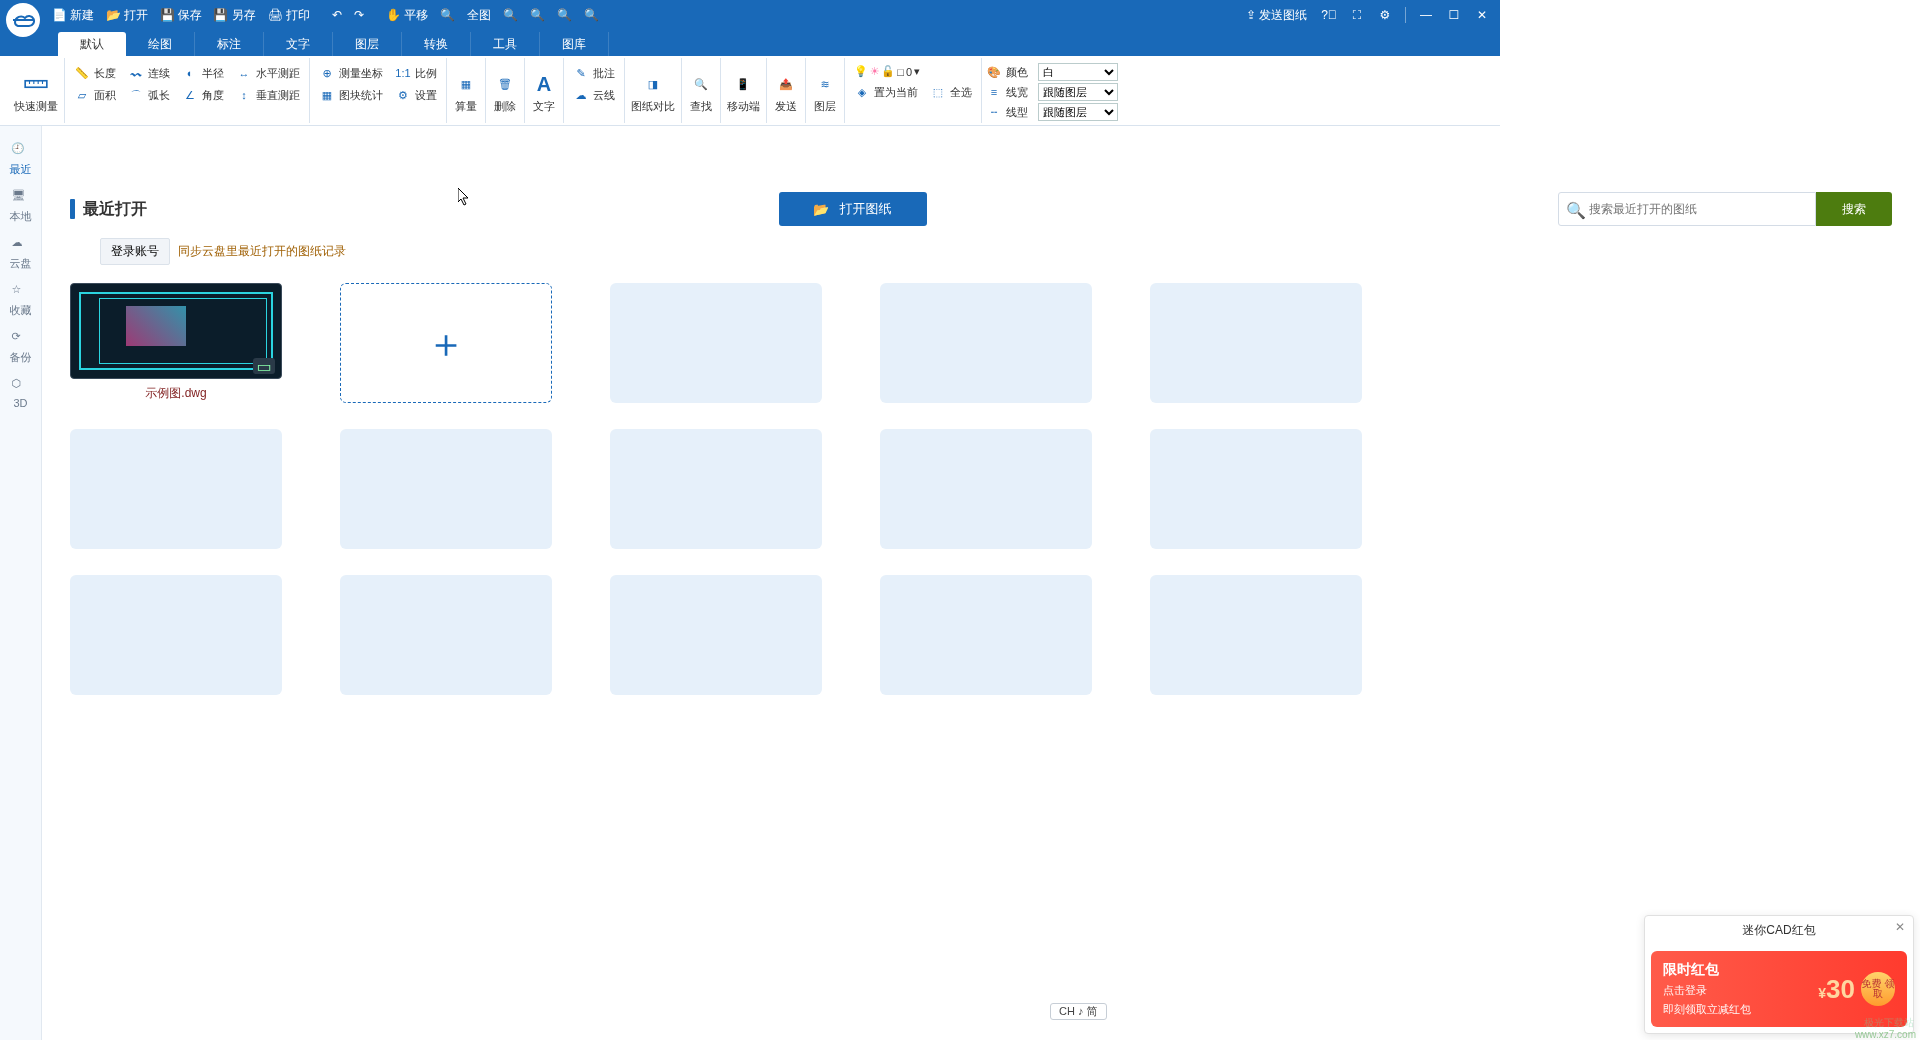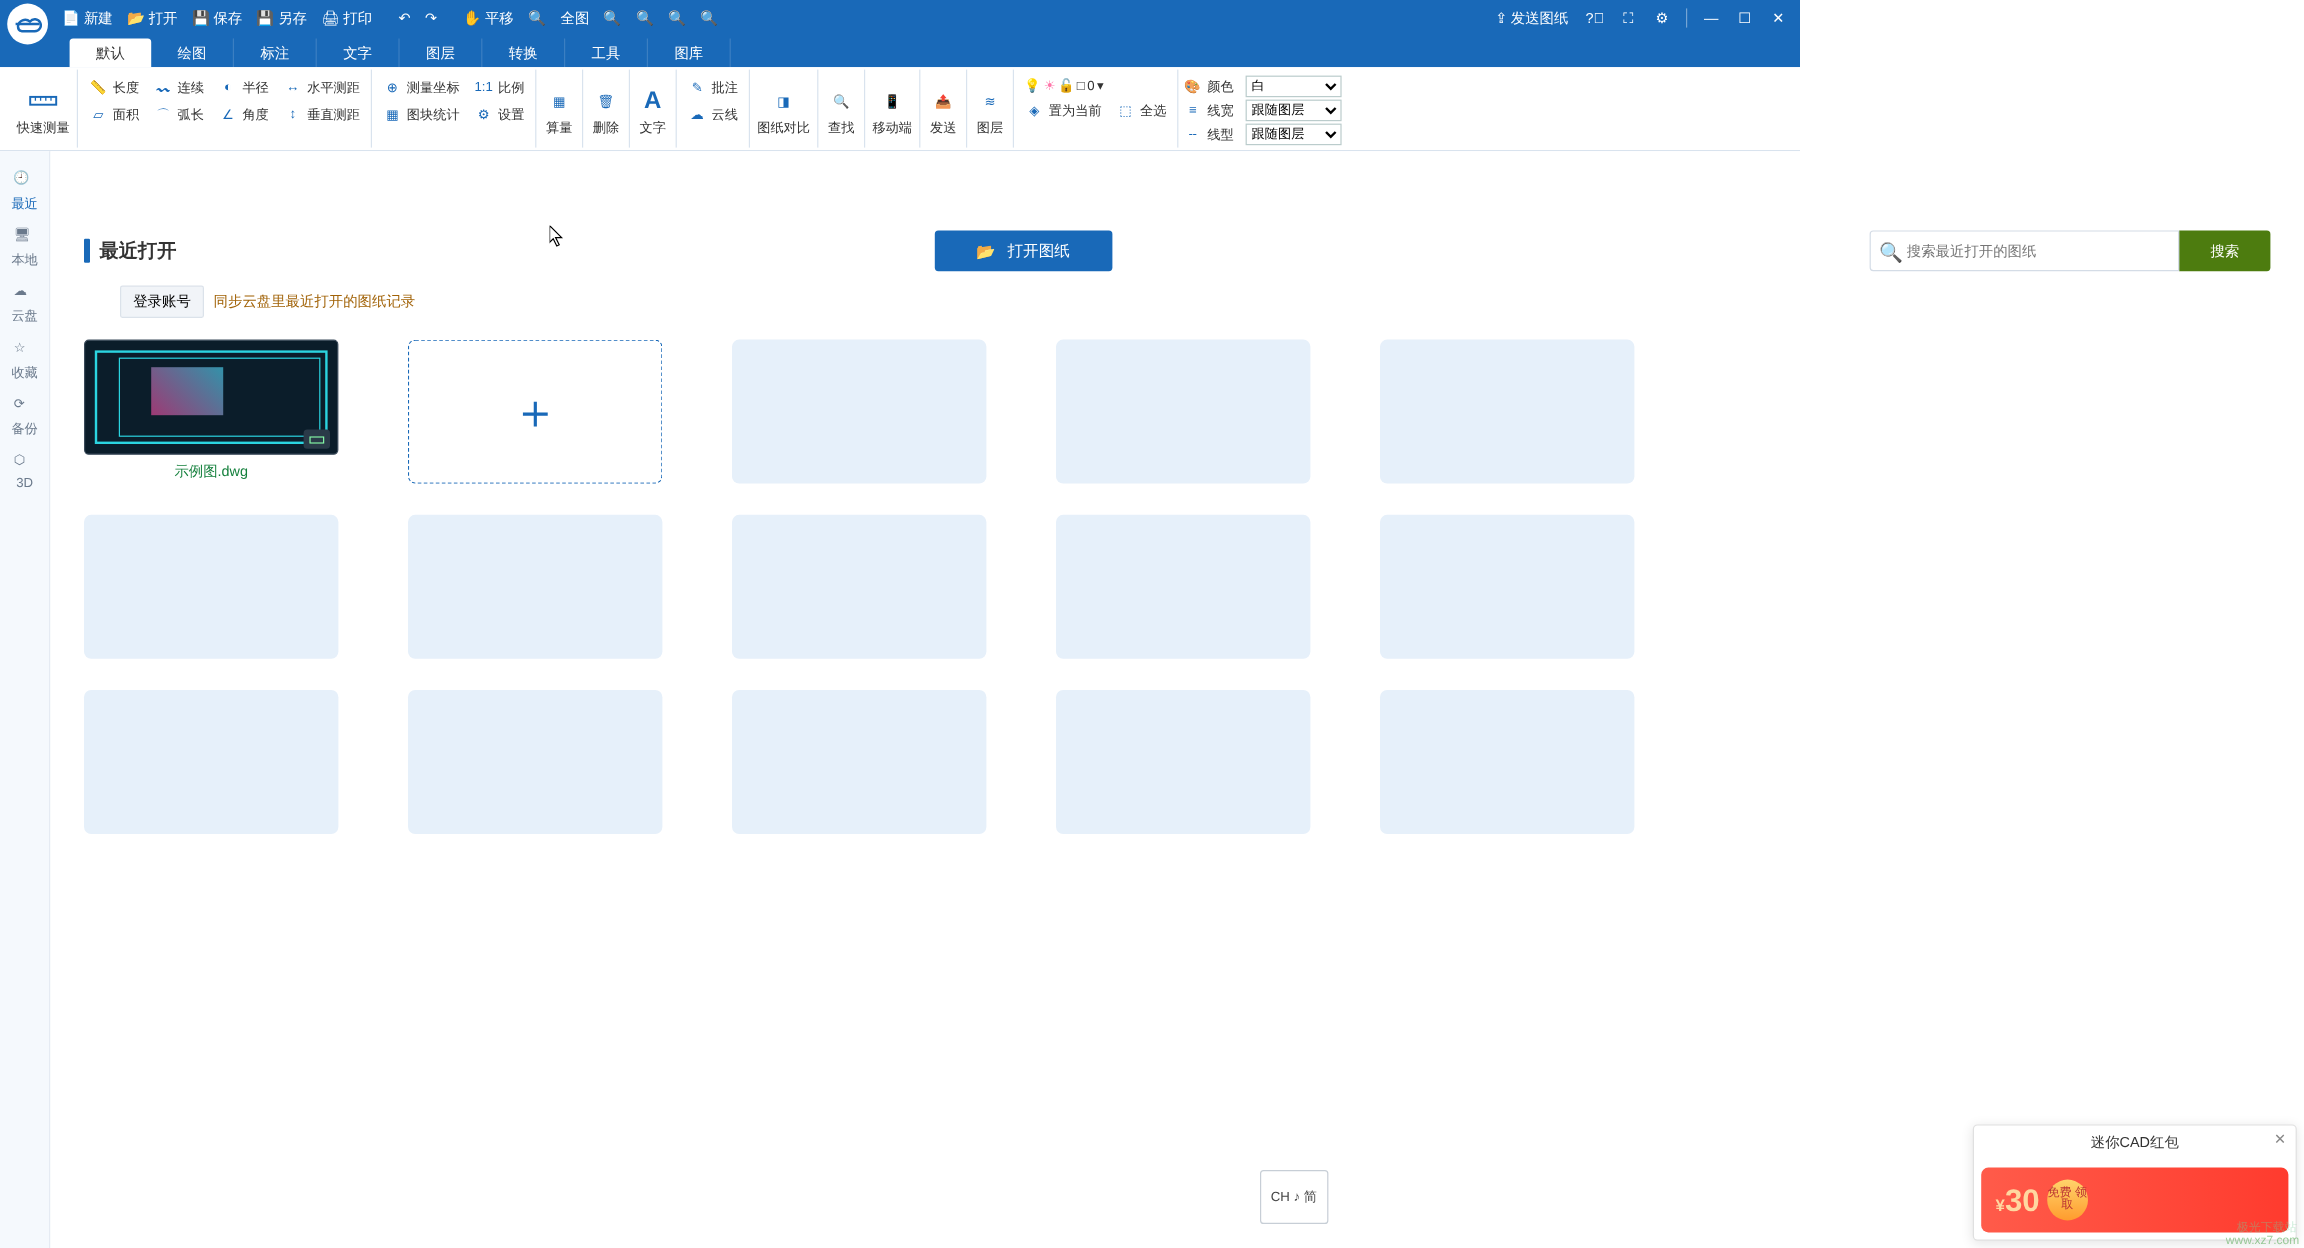--- a/index.html
+++ b/index.html
@@ -56,38 +56,38 @@
 .login-desc { color: #a16207; }
 
 .grid { margin-top: 18px; display: grid; grid-template-columns: repeat(5, 212px); gap: 26px 58px; }
 .card { width: 212px; height: 120px; background: #e6f0fa; border-radius: 6px; }
 .card.file { background: transparent; display: flex; flex-direction: column; }
 .card.file .thumb { height: 96px; background: #0b1d2a; border-radius: 4px; position: relative; border: 1px solid #3a4a5a; overflow: hidden;}
 .card.file .thumb .inner { position: absolute; inset: 8px; border: 2px solid #2bd4e0; }
 .card.file .thumb .inner2 { position: absolute; inset: 14px 14px 14px 28px; border: 1px solid #2bd4e0; }
 .card.file .thumb .blob { position: absolute; left: 55px; top: 22px; width: 60px; height: 40px; background: linear-gradient(45deg,#ff4da6,#4de0ff); opacity: 0.6; }
 .card.file .thumb .corner { position: absolute; right: 6px; bottom: 4px; width: 22px; height: 16px; background: #2a3a48; border-radius: 3px; display:flex;align-items:center;justify-content:center;color:#8fa;}
-.card.file .fname { font-size: 12px; text-align: center; padding-top: 6px; color: #15803d; }
+.card.file .fname { font-size: 12px; text-align: center; padding-top: 6px; color: #7f1d1d; }
 .card.add { border: 1px dashed #1969b8; background: #fff; display: flex; align-items: center; justify-content: center; color: #1969b8; font-size: 40px; }
 
 
 .popup { position: absolute; right: 6px; bottom: 6px; width: 270px; background: #fff; border: 1px solid #e0e0e0; border-radius: 4px; box-shadow: 0 2px 10px rgba(0,0,0,0.1); }
 .popup-head { display: flex; align-items: center; justify-content: center; font-size: 12px; padding: 6px; color: #333; position: relative; text-align: center; }
 .popup-head .close { position: absolute; right: 8px; top: 4px; color: #888; cursor: pointer; }
 .popup-body { margin: 6px; background: linear-gradient(90deg,#ff5b4a,#ff3b2e); border-radius: 6px; padding: 10px 12px; color: #fff; display: flex; align-items: center; position: relative; }
 .popup-body .txt { flex: 1; }
 .popup-body .t1 { font-size: 14px; font-weight: bold; }
 .popup-body .t2 { font-size: 11px; margin-top: 4px; opacity: 0.95; }
 .popup-body .amt { font-size: 26px; font-weight: bold; color: #ffd7a0; margin-right: 6px; }
 .popup-body .amt small { font-size: 14px; }
 .popup-body .get { width: 34px; height: 34px; border-radius: 50%; background: linear-gradient(#ffd36b,#ff9c2e); color: #b33; font-size: 10px; display: flex; align-items: center; justify-content: center; line-height: 1; text-align: center; }
 .watermark { position: absolute; right: 4px; bottom: 0; font-size: 10px; color: #5bae5b; opacity: 0.6; pointer-events:none;}
 .watermark2 { position: absolute; right: 6px; bottom: 10px; font-size: 10px; color: #7c9; opacity: 0.4; }
 
-.ime { position: absolute; left: 1050px; bottom: 20px; border: 1px solid #c7ced6; background: #fff; border-radius: 3px; font-size: 11px; padding: 14px 8px; color: #444; }
+.ime { position: absolute; left: 1050px; bottom: 20px; border: 1px solid #c7ced6; background: #fff; border-radius: 3px; font-size: 11px; padding: 0 8px; color: #444; }
 
 .cursor-arrow { position: absolute; left: 458px; top: 188px; width: 12px; height: 18px; pointer-events:none; }
 
 svg { display: block; }
 </style>
 </head>
 <body>
 
 <div class="titlebar">
   <div class="logo">
@@ -419,20 +419,25 @@
 </div>
 
 <div class="ime">CH ♪ 简</div>
 
 <div class="popup">
   <div class="popup-head">
     <span>迷你CAD红包</span>
     <span class="close">✕</span>
   </div>
   <div class="popup-body">
+    <div class="txt">
+      <div class="t1">限时红包</div>
+      <div class="t2">点击登录</div>
+      <div class="t2">即刻领取立减红包</div>
+    </div>
     <div class="amt"><small>¥</small><span>30</span></div>
     <div class="get">免费
 领取</div>
   </div>
 </div>
 
 <div class="watermark2">极光下载站</div>
 <div class="watermark">www.xz7.com</div>
 
 <svg class="cursor-arrow" viewBox="0 0 12 18">

